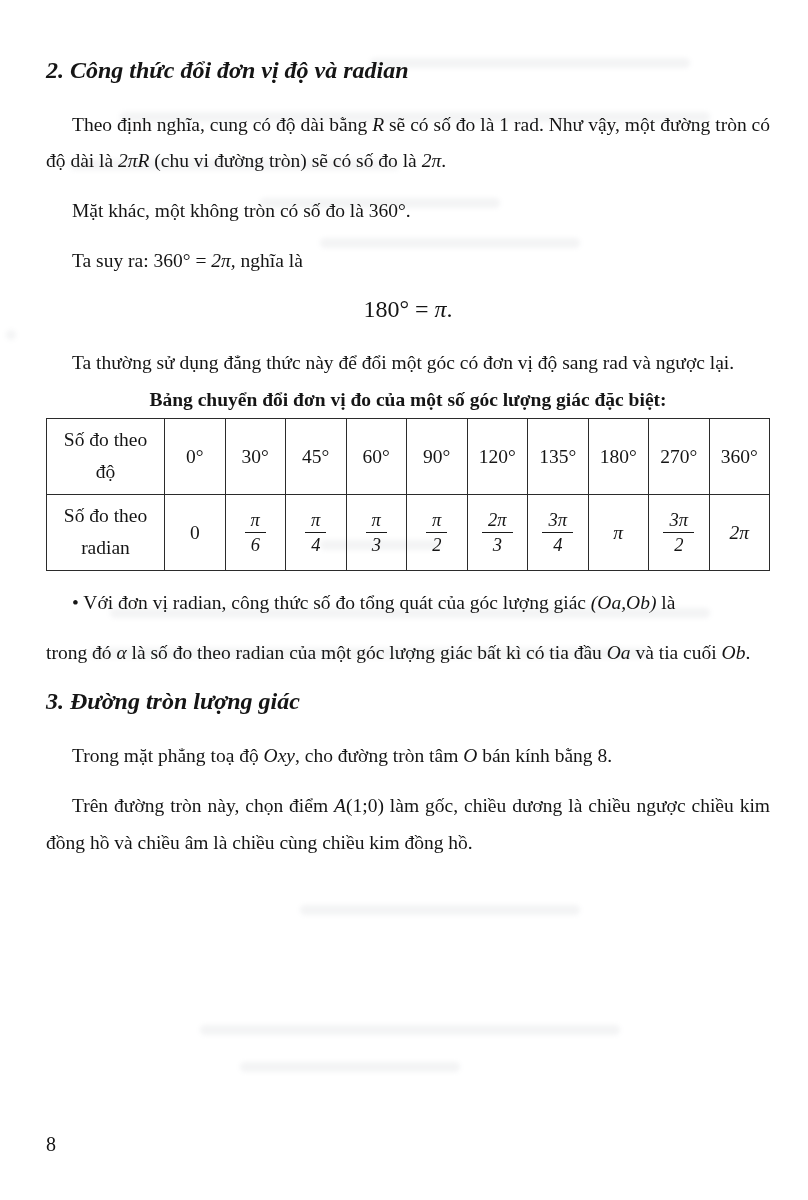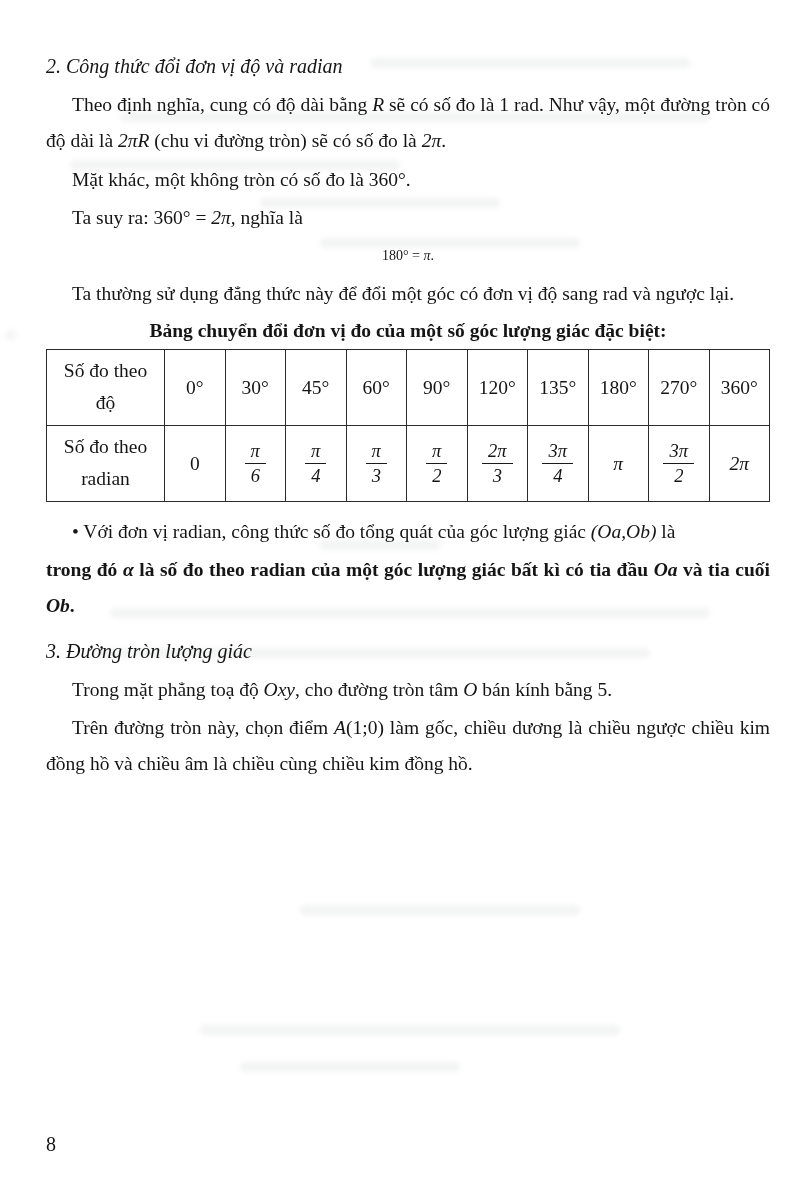--- a/index.html
+++ b/index.html
@@ -6,25 +6,25 @@
   html,body { width:808px; height:1200px; }
   body {
     font-family:"Liberation Serif","DejaVu Serif",serif;
     background:#ffffff; color:#151515; position:relative; overflow:hidden;
   }
   .page {
     position:absolute; inset:0;
     padding:40px 38px 0 46px;
     font-size:19.5px; line-height:1.86;
   }
-  .h-section { font-weight:400; font-style:italic; font-size:20px; margin-top:8px; }
-  .para { text-indent:26px; text-align:justify; margin-top:2px; }
-  .noindent { text-indent:0;font-weight:bold; }
+  .h-section { font-weight:700; font-style:italic; font-size:24px; margin-top:8px; }
+  .para { text-indent:26px; text-align:justify; margin-top:14px; }
+  .noindent { text-indent:0; }
   .center { text-align:center; text-indent:0; }
-  .formula { margin:7px 0; font-size:14px; }
+  .formula { margin:7px 0; font-size:24px; }
   .bold { font-weight:700; }
   .bi { font-weight:700; font-style:italic; }
   .mi { font-style:italic; }
   table.conv { border-collapse:collapse; width:100%; margin:0 0 12px; table-layout:fixed; }
   .conv td {
     border:1.2px solid #2b2b2b; text-align:center; vertical-align:middle;
     height:76px; font-size:19.5px; line-height:1.3; padding:2px 0;
   }
   .conv td.lbl { width:118px; }
   .conv td.lbl div { line-height:1.65; }
@@ -108,20 +108,20 @@
 
 
   <p class="para"><span>• Với đơn vị radian, công thức số đo tổng quát của góc lượng giác </span><span class="mi">(Oa,Ob)</span><span> là</span></p>
 
 
   <p class="para noindent"><span>trong đó </span><span class="mi">α</span><span> là số đo theo radian của một góc lượng giác bất kì có tia đầu </span><span class="mi">Oa</span><span> và tia cuối </span><span class="mi">Ob</span><span>.</span></p>
 
 
   <div class="h-section">3. Đường tròn lượng giác</div>
 
-  <p class="para"><span>Trong mặt phẳng toạ độ </span><span class="mi">Oxy</span><span>, cho đường tròn tâm </span><span class="mi">O</span><span> bán kính bằng 5.</span></p>
+  <p class="para"><span>Trong mặt phẳng toạ độ </span><span class="mi">Oxy</span><span>, cho đường tròn tâm </span><span class="mi">O</span><span> bán kính bằng 8.</span></p>
 
   <p class="para"><span>Trên đường tròn này, chọn điểm </span><span class="mi">A</span><span>(1;0)</span><span> làm gốc, chiều dương là chiều ngược chiều kim đồng hồ và chiều âm là chiều cùng chiều kim đồng hồ.</span></p>
 
 
 </div>
 
 <div class="footer-pagenum">8</div>
 
 </body></html>

